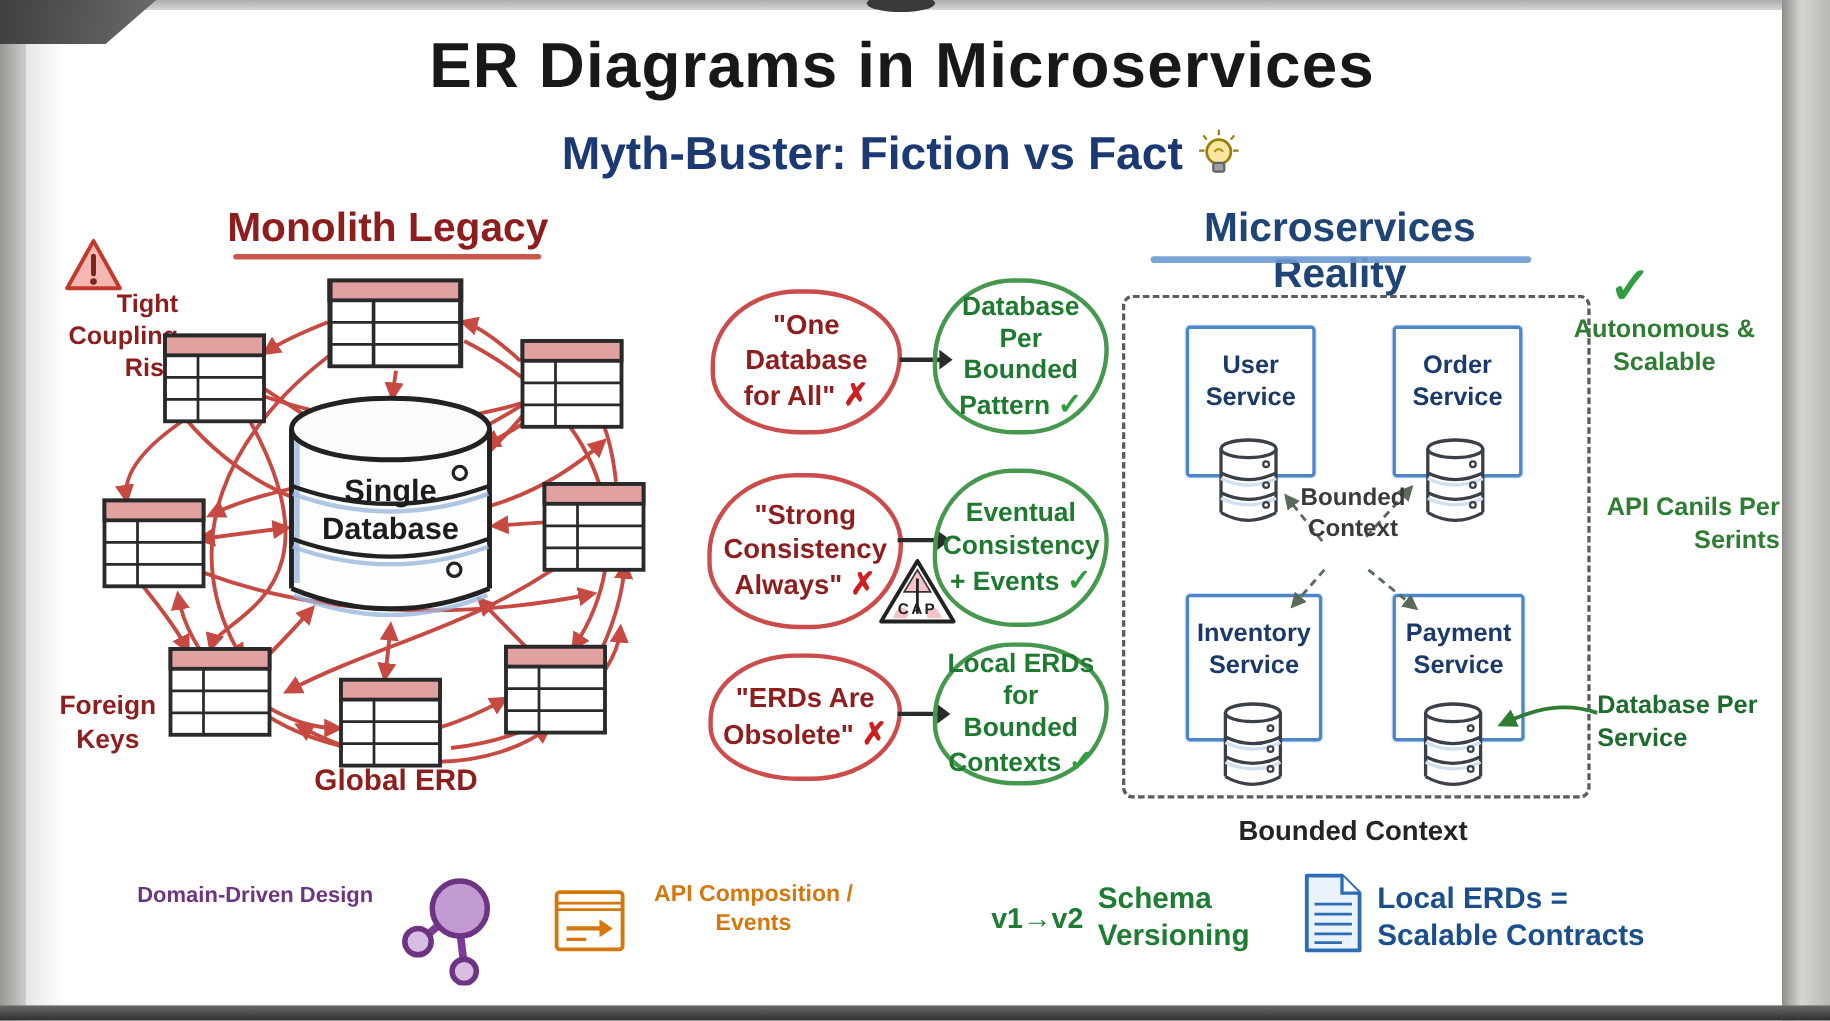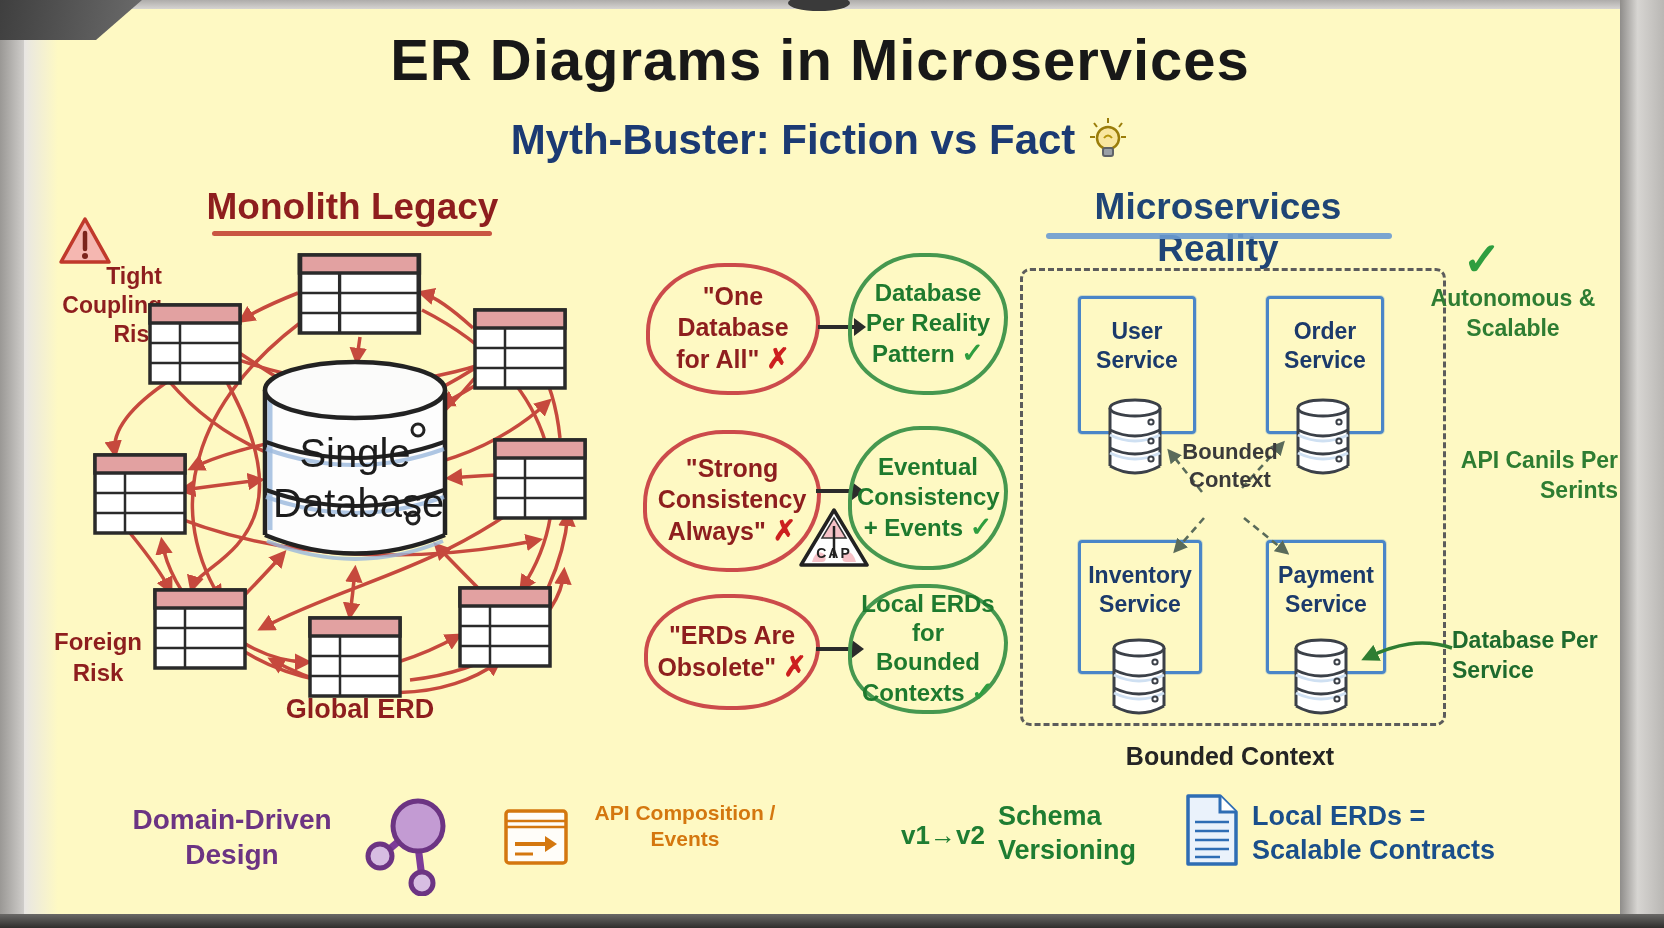--- a/index.html
+++ b/index.html
@@ -1,16 +1,16 @@
 <!DOCTYPE html>
 <html><head>
 <meta charset="utf-8">
 <style>
   html,body{margin:0;padding:0;background:#dcdad7;}
-  #board{position:relative;width:1664px;height:928px;background:#fef9c3;overflow:hidden;
+  #board{position:relative;width:1664px;height:928px;background:#ffffff;overflow:hidden;
          font-family:"Liberation Sans",sans-serif;}
   .abs{position:absolute;}
   .ctr{text-align:center;}
   
   #frame-left{left:0;top:0;width:24px;height:928px;background:linear-gradient(90deg,#9a9895,#cfcdca);}
   #frame-left2{left:24px;top:0;width:34px;height:928px;background:linear-gradient(90deg,#e8e6e3,rgba(246,245,243,0));}
   #frame-right{left:1620px;top:0;width:44px;height:928px;background:linear-gradient(90deg,#8f8d8a,#d7d5d2 40%,#b9b7b4);}
   #frame-top{left:0;top:0;width:1664px;height:9px;background:linear-gradient(#aeacaa,#d6d4d1);}
   #frame-bottom{left:0;top:914px;width:1664px;height:14px;background:linear-gradient(#6a6967,#2f2e2d);}
   #corner{left:0;top:0;width:142px;height:40px;background:linear-gradient(100deg,#3f3f3f,#6b6b6b);
@@ -22,21 +22,21 @@
   #subtitle{font-size:42px;font-weight:bold;color:#1b3a73;}
   .panel-head{font-size:37px;font-weight:bold;}
   #mono-head{left:205px;top:186px;width:295px;color:#8e1e1e;}
   #mono-underline{left:212px;top:231px;width:280px;height:5px;background:#c0392b;border-radius:3px;opacity:.85;}
   #micro-head{left:1038px;top:186px;width:360px;color:#1f4576;}
   #micro-underline{left:1046px;top:233px;width:346px;height:6px;background:#6b9bd2;border-radius:3px;opacity:.9;}
   .redlabel{color:#8e1e1e;font-weight:bold;}
   #tight{left:34px;top:262px;width:128px;font-size:23px;line-height:1.25;text-align:right;}
   #fkeys{left:36px;top:626px;width:124px;font-size:24px;line-height:1.3;}
   #gerd{left:272px;top:694px;width:176px;font-size:27px;}
-  #singledb{left:273px;top:428px;width:164px;font-size:40px;font-weight:normal;color:#1c1c1c;line-height:1.25;}
+  #singledb{left:273px;top:428px;width:164px;font-size:28px;font-weight:bold;color:#1c1c1c;line-height:1.25;}
   
   .oval{display:flex;align-items:center;justify-content:center;border-radius:48% 52% 50% 50%/55% 48% 58% 45%;}
   .oval-red{border:4px solid #cc4b4b;}
   .oval-green{border:4px solid #46984f;}
   .oval .txt{font-weight:bold;line-height:1.22;text-align:center;}
   .myth-txt{color:#8e1e1e;font-size:25px;}
   .fact-txt{color:#1e7a2e;font-size:24px;}
   .xmark{color:#cc1f1f;font-size:28px;font-weight:bold;}
   .vmark{color:#2e9e3f;font-size:27px;font-weight:bold;}
   
@@ -45,21 +45,21 @@
        display:flex;justify-content:center;}
   .svc .txt{font-size:23px;font-weight:bold;color:#1b3a6b;text-align:center;line-height:1.25;margin-top:18px;}
   #center-label{left:1164px;top:438px;width:132px;font-size:22px;font-weight:bold;color:#3a3a3a;line-height:1.25;}
   #bctx-label{left:1120px;top:742px;width:220px;font-size:25px;font-weight:bold;color:#242424;}
   .greenlabel{color:#2e7d32;font-weight:bold;font-size:23px;line-height:1.3;}
   #auto-check{left:1452px;top:232px;width:60px;font-size:46px;color:#2e9e3f;font-weight:bold;}
   #auto-label{left:1424px;top:284px;width:178px;}
   #apicalls-label{left:1448px;top:446px;width:170px;text-align:right;}
   #dbps-label{left:1452px;top:626px;width:168px;text-align:left;color:#1e6b2e;}
   
-  #ddd-label{left:112px;top:802px;width:240px;font-size:28px;font-weight:bold;color:#6c3483;line-height:1.25;}
+  #ddd-label{left:112px;top:802px;width:240px;font-size:20px;font-weight:bold;color:#6c3483;line-height:1.25;}
   #api-label{left:576px;top:800px;width:218px;font-size:21px;font-weight:bold;color:#d4770f;line-height:1.25;}
   #ver-prefix{left:893px;top:820px;width:100px;font-size:26px;font-weight:bold;color:#1e7d32;}
   #schema-label{left:998px;top:800px;width:170px;font-size:27px;font-weight:bold;color:#1e7d32;line-height:1.25;}
   #erd-label{left:1252px;top:800px;width:250px;font-size:27px;font-weight:bold;color:#1a4f8b;line-height:1.25;}
 </style>
 </head>
 <body>
 
 <div id="board">
 
@@ -165,36 +165,36 @@
       <path d="M246,202 Q335,234 424,202" fill="none" stroke="#222" stroke-width="4"></path>
       <path d="M246,209 Q335,241 424,209" fill="none" stroke="#9ab8dc" stroke-width="4" opacity="0.8"></path>
       <path d="M246,250 Q335,282 424,250" fill="none" stroke="#222" stroke-width="4"></path>
       <path d="M246,257 Q335,289 424,257" fill="none" stroke="#9ab8dc" stroke-width="4" opacity="0.8"></path>
       <circle cx="398" cy="190" r="6" fill="#fff" stroke="#222" stroke-width="3"></circle>
       <circle cx="393" cy="278" r="6" fill="#fff" stroke="#222" stroke-width="3"></circle>
     </g>
   </svg>
 
   <div class="abs ctr" id="singledb">Single Database</div>
-  <div class="abs ctr redlabel" id="fkeys">Foreign Risk</div>
+  <div class="abs ctr redlabel" id="fkeys">Foreign Keys</div>
   <div class="abs ctr redlabel" id="gerd">Global ERD</div>
 
   <div class="abs oval oval-red" style="left:646px;top:263px;width:166px;height:124px">
     <div class="txt myth-txt" style="width:136px">
       <span>"One Database for All"</span>
       <span class="xmark">✗</span>
     </div>
   </div>
   <svg class="abs" style="left:816px;top:314px" width="52" height="26" viewBox="0 0 52 26">
     <line x1="2" y1="13" x2="40" y2="13" stroke="#2b2b2b" stroke-width="4"></line>
     <path d="M38,4 L50,13 L38,22 Z" fill="#2b2b2b"></path>
   </svg>
   <div class="abs oval oval-green" style="left:848px;top:253px;width:152px;height:134px">
     <div class="txt fact-txt" style="width:140px">
-      <span>Database Per Reality Pattern</span>
+      <span>Database Per Bounded Pattern</span>
       <span class="vmark">✓</span>
     </div>
   </div>
 
   <div class="abs oval oval-red" style="left:643px;top:430px;width:170px;height:134px">
     <div class="txt myth-txt" style="width:150px">
       <span>"Strong Consistency Always"</span>
       <span class="xmark">✗</span>
     </div>
   </div>

